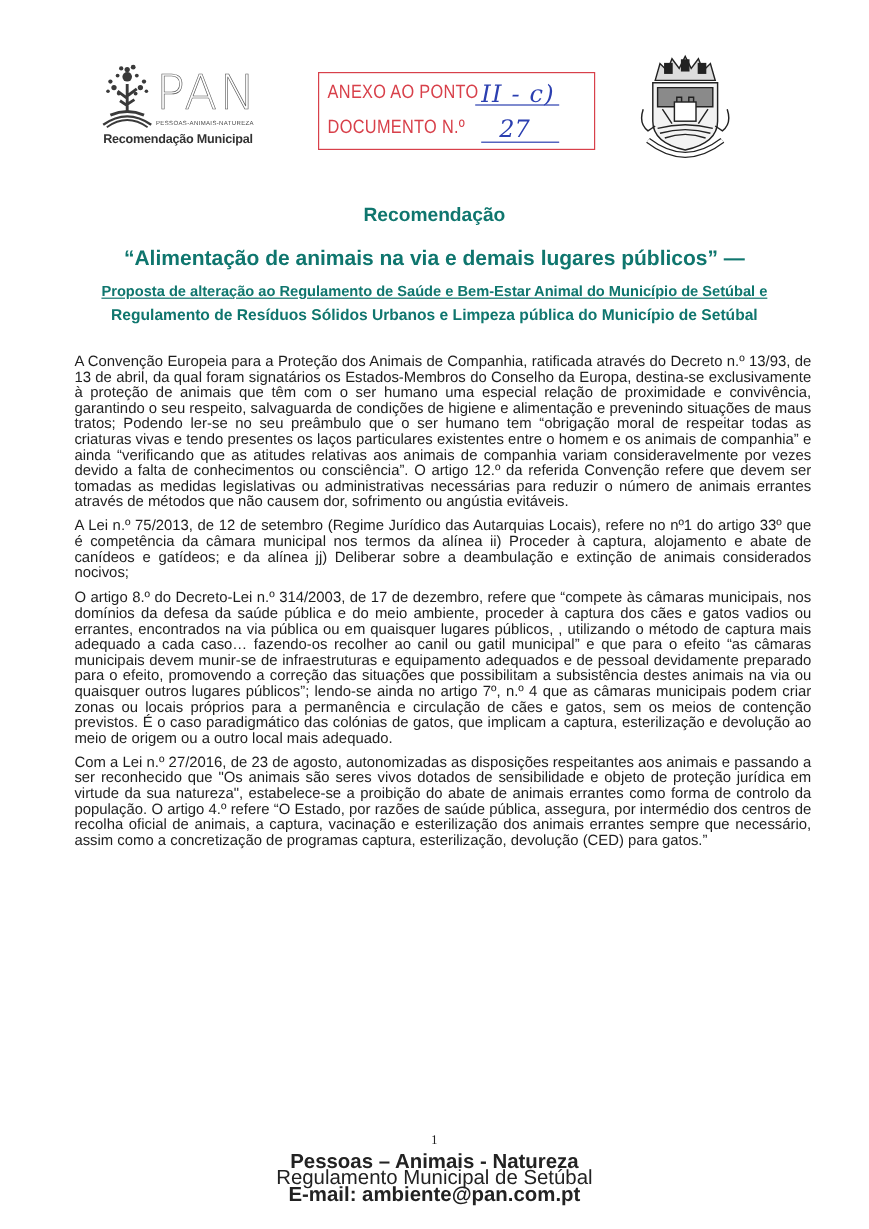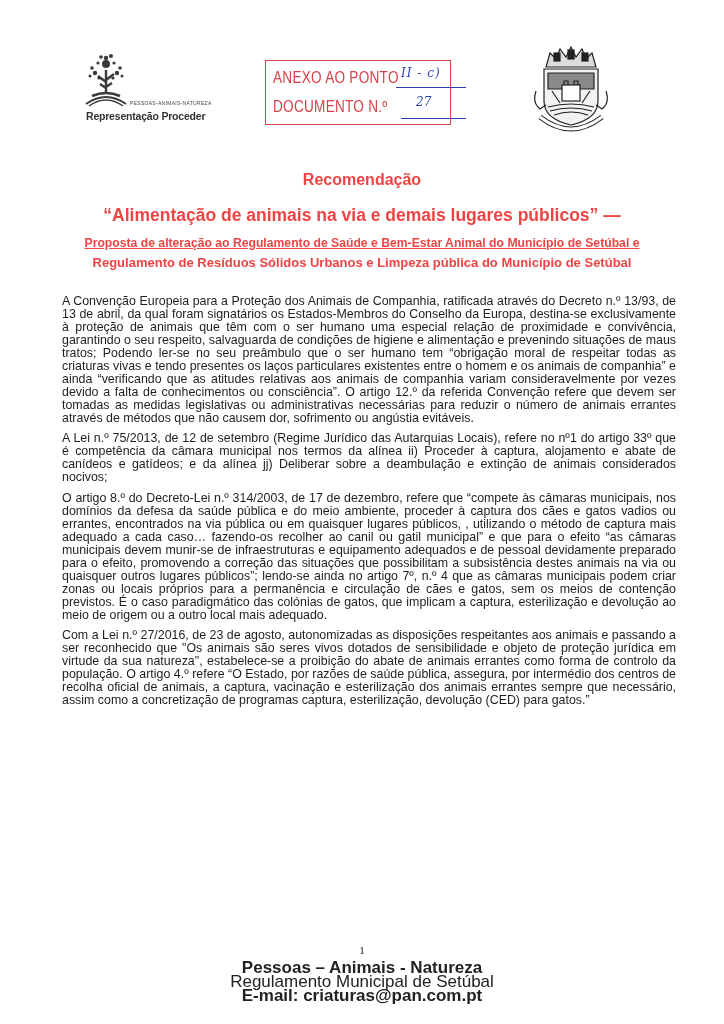--- a/index.html
+++ b/index.html
@@ -6,34 +6,34 @@
   html, body { width: 724px; height: 1024px; background: #ffffff; overflow: hidden; }
   body { position: relative; font-family: "Liberation Sans", "DejaVu Sans", sans-serif; color: #1a1a1a; }
 
   
   .logo-pan { position: absolute; left: 80px; top: 52px; width: 170px; height: 70px; }
   .logo-pan .tree { position: absolute; left: 0; top: 0; width: 56px; height: 60px; }
   .logo-pan .wordmark { position: absolute; left: 50px; top: 6px; font-family: "DejaVu Sans", sans-serif; font-size: 40px; letter-spacing: 2px; color: #555; font-weight: 300; line-height: 40px; -webkit-text-stroke: 0.5px #555; color: #fff; }
   .logo-pan .tagline { position: absolute; left: 50px; top: 48px; font-size: 5px; letter-spacing: 0.3px; color: #444; }
   .logo-pan .sub { position: absolute; left: 6px; top: 58px; font-size: 10.5px; color: #333; font-weight: bold; letter-spacing: -0.2px; }
 
-  .stamp { position: absolute; left: 265px; top: 60px; width: 186px; height: 65px; border: 1.5px solid #d8404a; }
+  .stamp { position: absolute; left: 265px; top: 60px; width: 231px; height: 65px; border: 1.5px solid #d8404a; }
   .stamp .line { position: absolute; left: 7px; font-family: "Liberation Sans Narrow", "Liberation Sans", sans-serif; font-size: 16px; color: #d8404a; transform: scaleX(0.85); transform-origin: left; letter-spacing: 0.3px; }
   .stamp .l1 { top: 8px; }
   .stamp .l2 { top: 37px; }
-  .stamp .hand { position: absolute; font-family: "DejaVu Serif", serif; color: #2b3fb0; font-size: 12px; font-style: italic; }
+  .stamp .hand { position: absolute; font-family: "DejaVu Serif", serif; color: #2b3fb0; font-size: 20px; font-style: italic; }
   .stamp .h1 { left: 135px; top: 5px; letter-spacing: 1px; }
   .stamp .h2 { left: 150px; top: 34px; }
   .stamp .u1 { position: absolute; left: 130px; top: 26px; width: 70px; height: 1px; background: #2b3fb0; }
   .stamp .u2 { position: absolute; left: 135px; top: 57px; width: 65px; height: 1px; background: #2b3fb0; }
 
   .crest { position: absolute; left: 532px; top: 45px; width: 78px; height: 95px; }
 
   
-  .title { position: absolute; left: 0; width: 724px; text-align: center; font-weight: bold; color: #ef4444; }
+  .title { position: absolute; left: 0; width: 724px; text-align: center; font-weight: bold; color: #0f766e; }
   .t1 { top: 171px; font-size: 16px; }
   .t2 { top: 205px; font-size: 17.5px; text-align: center; }
   .t3 { top: 236px; font-size: 12.2px; text-decoration: underline; }
   .t4 { top: 255px; font-size: 13px; }
 
   
   .body { position: absolute; left: 62px; top: 295px; width: 614px; font-size: 12.4px; line-height: 13px; color: #1e1e1e; text-align: justify; }
   .body p { margin-bottom: 7.4px; }
 
   
@@ -62,22 +62,23 @@
       <circle cx="10" cy="24" r="1.5"></circle>
         <circle cx="42" cy="24" r="1.5"></circle>
       <circle cx="19" cy="26" r="1.6"></circle>
         <circle cx="33" cy="26" r="1.6"></circle>
     </g>
     <path d="M26 18 L26 42 M26 30 L18 24 M26 28 L34 22 M26 36 L20 32 M26 35 L32 31" stroke="#3a3a3a" stroke-width="2.4" fill="none"></path>
     <path d="M12 44 Q26 38 40 44" stroke="#3a3a3a" stroke-width="2.5" fill="none"></path>
     <path d="M6 52 Q26 38 46 52" stroke="#3a3a3a" stroke-width="2" fill="none"></path>
     <path d="M9 54 Q26 42 43 54" stroke="#3a3a3a" stroke-width="1.5" fill="none"></path>
   </svg>
+  <div class="wordmark">PAN</div>
   <div class="tagline">PESSOAS-ANIMAIS-NATUREZA</div>
-  <div class="sub">Representação Proceder</div>
+  <div class="sub">Recomendação Municipal</div>
 </div>
 
 <div class="stamp">
   <div class="line l1">ANEXO AO PONTO</div>
   <div class="hand h1">II - c)</div>
   <div class="u1"></div>
   <div class="line l2">DOCUMENTO N.º</div>
   <div class="hand h2">27</div>
   <div class="u2"></div>
 </div>
@@ -108,13 +109,13 @@
 <div class="body">
   <p>A Convenção Europeia para a Proteção dos Animais de Companhia, ratificada através do Decreto n.º 13/93, de 13 de abril, da qual foram signatários os Estados-Membros do Conselho da Europa, destina-se exclusivamente à proteção de animais que têm com o ser humano uma especial relação de proximidade e convivência, garantindo o seu respeito, salvaguarda de condições de higiene e alimentação e prevenindo situações de maus tratos; Podendo ler-se no seu preâmbulo que o ser humano tem “obrigação moral de respeitar todas as criaturas vivas e tendo presentes os laços particulares existentes entre o homem e os animais de companhia” e ainda “verificando que as atitudes relativas aos animais de companhia variam consideravelmente por vezes devido a falta de conhecimentos ou consciência”. O artigo 12.º da referida Convenção refere que devem ser tomadas as medidas legislativas ou administrativas necessárias para reduzir o número de animais errantes através de métodos que não causem dor, sofrimento ou angústia evitáveis.</p>
   <p>A Lei n.º 75/2013, de 12 de setembro (Regime Jurídico das Autarquias Locais), refere no nº1 do artigo 33º que é competência da câmara municipal nos termos da alínea ii) Proceder à captura, alojamento e abate de canídeos e gatídeos; e da alínea jj) Deliberar sobre a deambulação e extinção de animais considerados nocivos;</p>
   <p>O artigo 8.º do Decreto-Lei n.º 314/2003, de 17 de dezembro, refere que “compete às câmaras municipais, nos domínios da defesa da saúde pública e do meio ambiente, proceder à captura dos cães e gatos vadios ou errantes, encontrados na via pública ou em quaisquer lugares públicos, , utilizando o método de captura mais adequado a cada caso… fazendo-os recolher ao canil ou gatil municipal” e que para o efeito “as câmaras municipais devem munir-se de infraestruturas e equipamento adequados e de pessoal devidamente preparado para o efeito, promovendo a correção das situações que possibilitam a subsistência destes animais na via ou quaisquer outros lugares públicos”; lendo-se ainda no artigo 7º, n.º 4 que as câmaras municipais podem criar zonas ou locais próprios para a permanência e circulação de cães e gatos, sem os meios de contenção previstos. É o caso paradigmático das colónias de gatos, que implicam a captura, esterilização e devolução ao meio de origem ou a outro local mais adequado.</p>
   <p>Com a Lei n.º 27/2016, de 23 de agosto, autonomizadas as disposições respeitantes aos animais e passando a ser reconhecido que "Os animais são seres vivos dotados de sensibilidade e objeto de proteção jurídica em virtude da sua natureza", estabelece-se a proibição do abate de animais errantes como forma de controlo da população. O artigo 4.º refere “O Estado, por razões de saúde pública, assegura, por intermédio dos centros de recolha oficial de animais, a captura, vacinação e esterilização dos animais errantes sempre que necessário, assim como a concretização de programas captura, esterilização, devolução (CED) para gatos.”</p>
 </div>
 
 <div class="footer f0">1</div>
 <div class="footer f1">Pessoas – Animais - Natureza</div>
 <div class="footer f2">Regulamento Municipal de Setúbal</div>
-<div class="footer f3">E-mail: criaturas@pan.com.pt</div>
+<div class="footer f3">E-mail: ambiente@pan.com.pt</div>
 
 </body></html>

